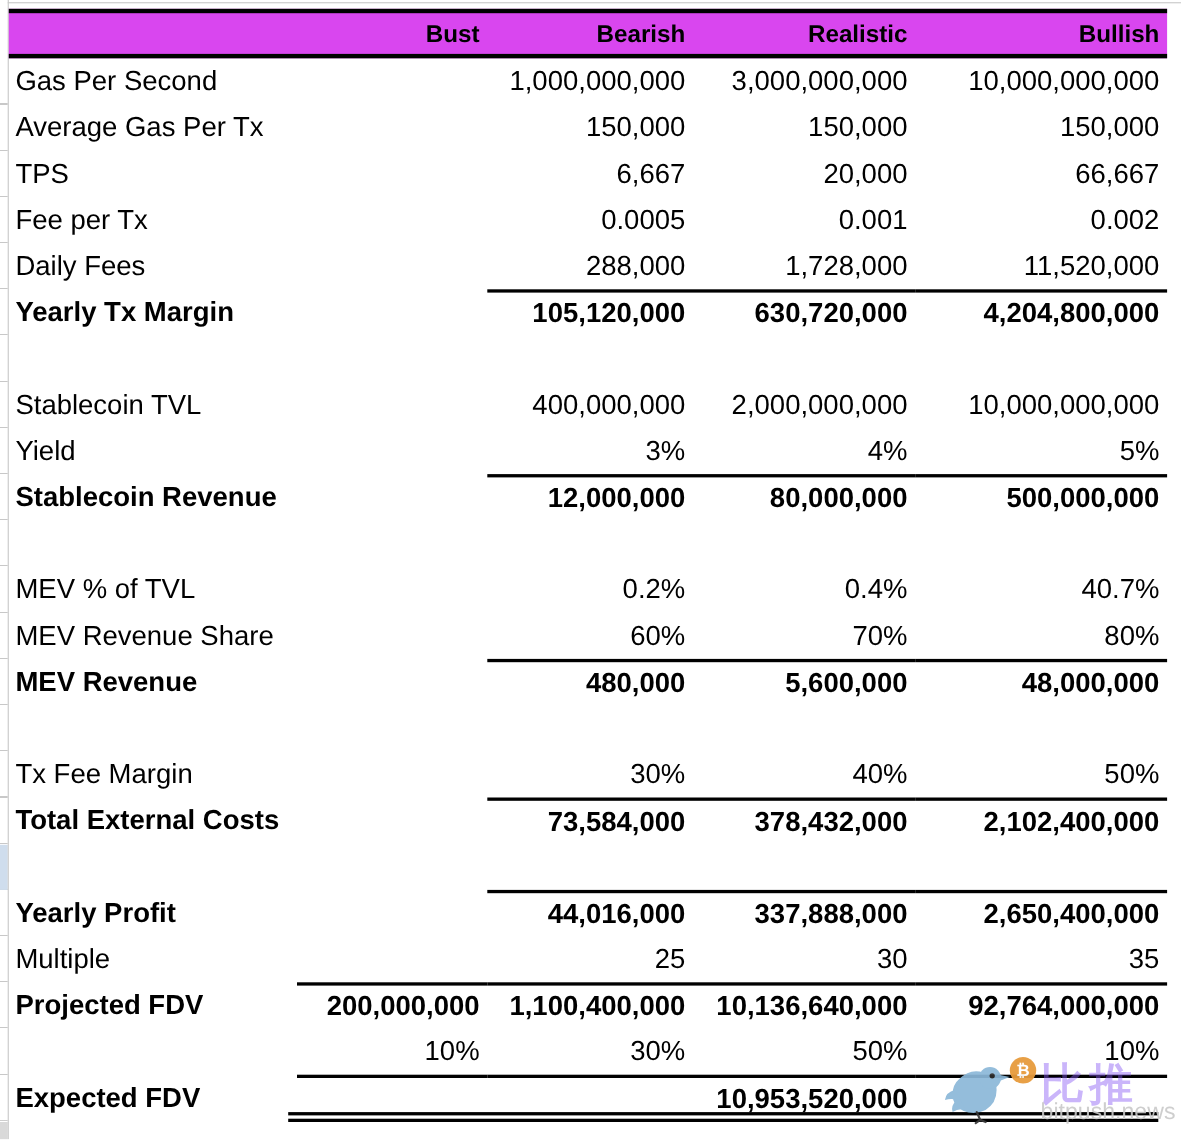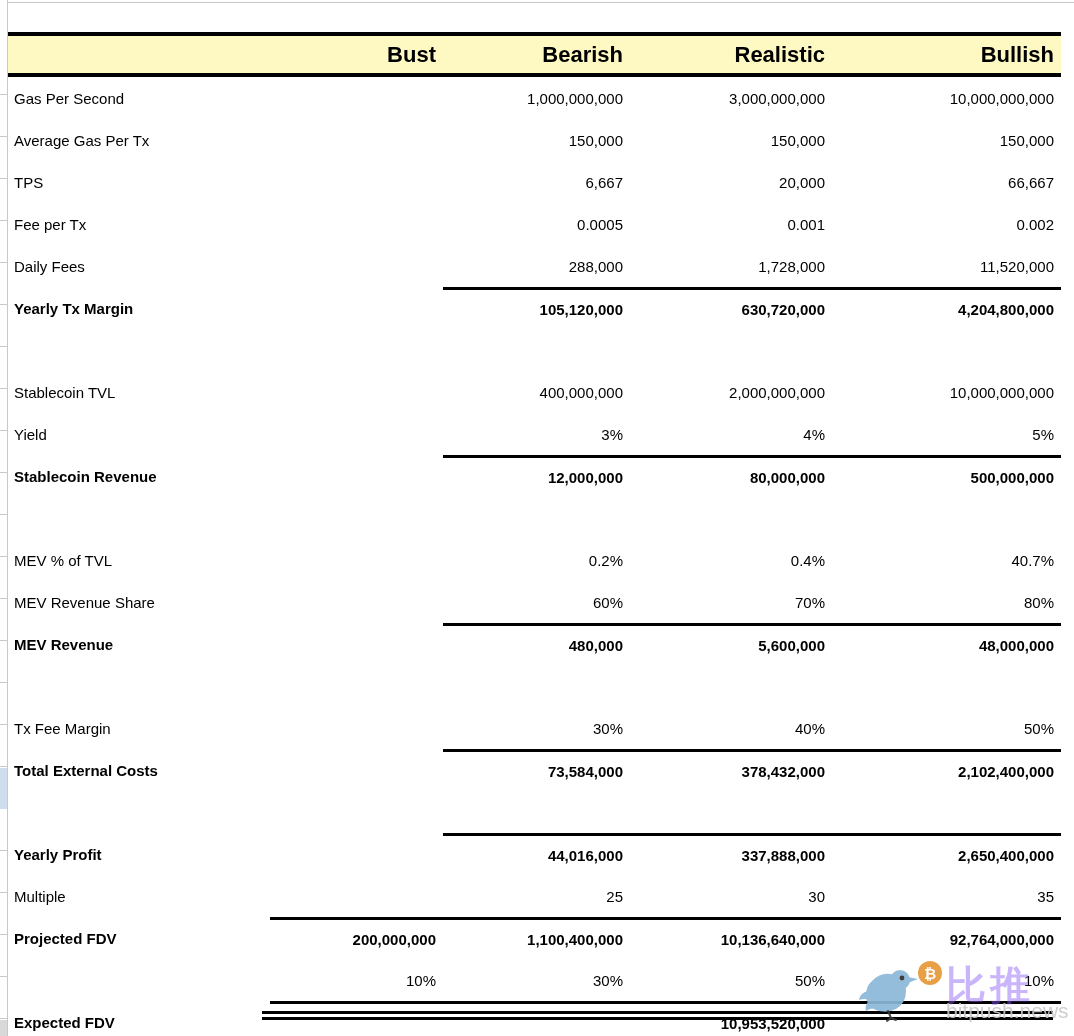--- a/index.html
+++ b/index.html
@@ -27,21 +27,21 @@
   .header-row{
     display:grid;grid-template-columns:262px 173px 187px 202px 229px;
     height:45px;box-sizing:border-box;
     border-top:4px solid #000;border-bottom:4px solid #000;
     font-weight:700;font-size:22px;
   }
   .header-row .cell{display:flex;align-items:center;justify-content:flex-end;padding-right:7px;box-sizing:border-box;}
   .header-row .cell:first-child{justify-content:flex-start;padding-left:6px;}
   .row{
     display:grid;grid-template-columns:262px 173px 187px 202px 229px;
-    height:42px;font-size:15px;
+    height:42px;font-size:25px;
   }
   .cell{display:flex;align-items:center;box-sizing:border-box;white-space:nowrap;overflow:visible;}
   .cell.label{justify-content:flex-start;padding-left:6px;}
   .cell.val{justify-content:flex-end;padding-right:7px;}
   .row.bold .cell{font-weight:700;}
   .row.rule-bearish .cell:nth-child(n+3){border-top:3px solid #000;}
   .row.rule-bust .cell:nth-child(n+2){border-top:3px solid #000;}
   .double-rule{
     position:absolute;left:262px;top:1011px;width:791px;height:9px;
     border-top:3px solid #000;border-bottom:3px solid #000;box-sizing:border-box;
@@ -65,21 +65,21 @@
   <div class="top-gridline"></div>
 
   <div class="gutter">
     <div class="gutter-lines"></div>
     <div class="gutter-cell-blue" style="background: rgb(207, 221, 237);"></div>
     <div class="gutter-cell-gray" style="background: rgb(217, 217, 217);"></div>
   </div>
   <div class="gutter-vline"></div>
 
   <div class="sheet">
-    <div class="header-row" style="background: #fef9c3; margin-top: 24px;">
+    <div class="header-row" style="background: #d946ef;">
       <div class="cell"></div>
       <div class="cell">Bust</div>
       <div class="cell">Bearish</div>
       <div class="cell">Realistic</div>
       <div class="cell">Bullish</div>
     </div>
     <div id="rows">
         <div class="row">
           <div class="cell label">Gas Per Second</div>
           <div class="cell val"></div>

